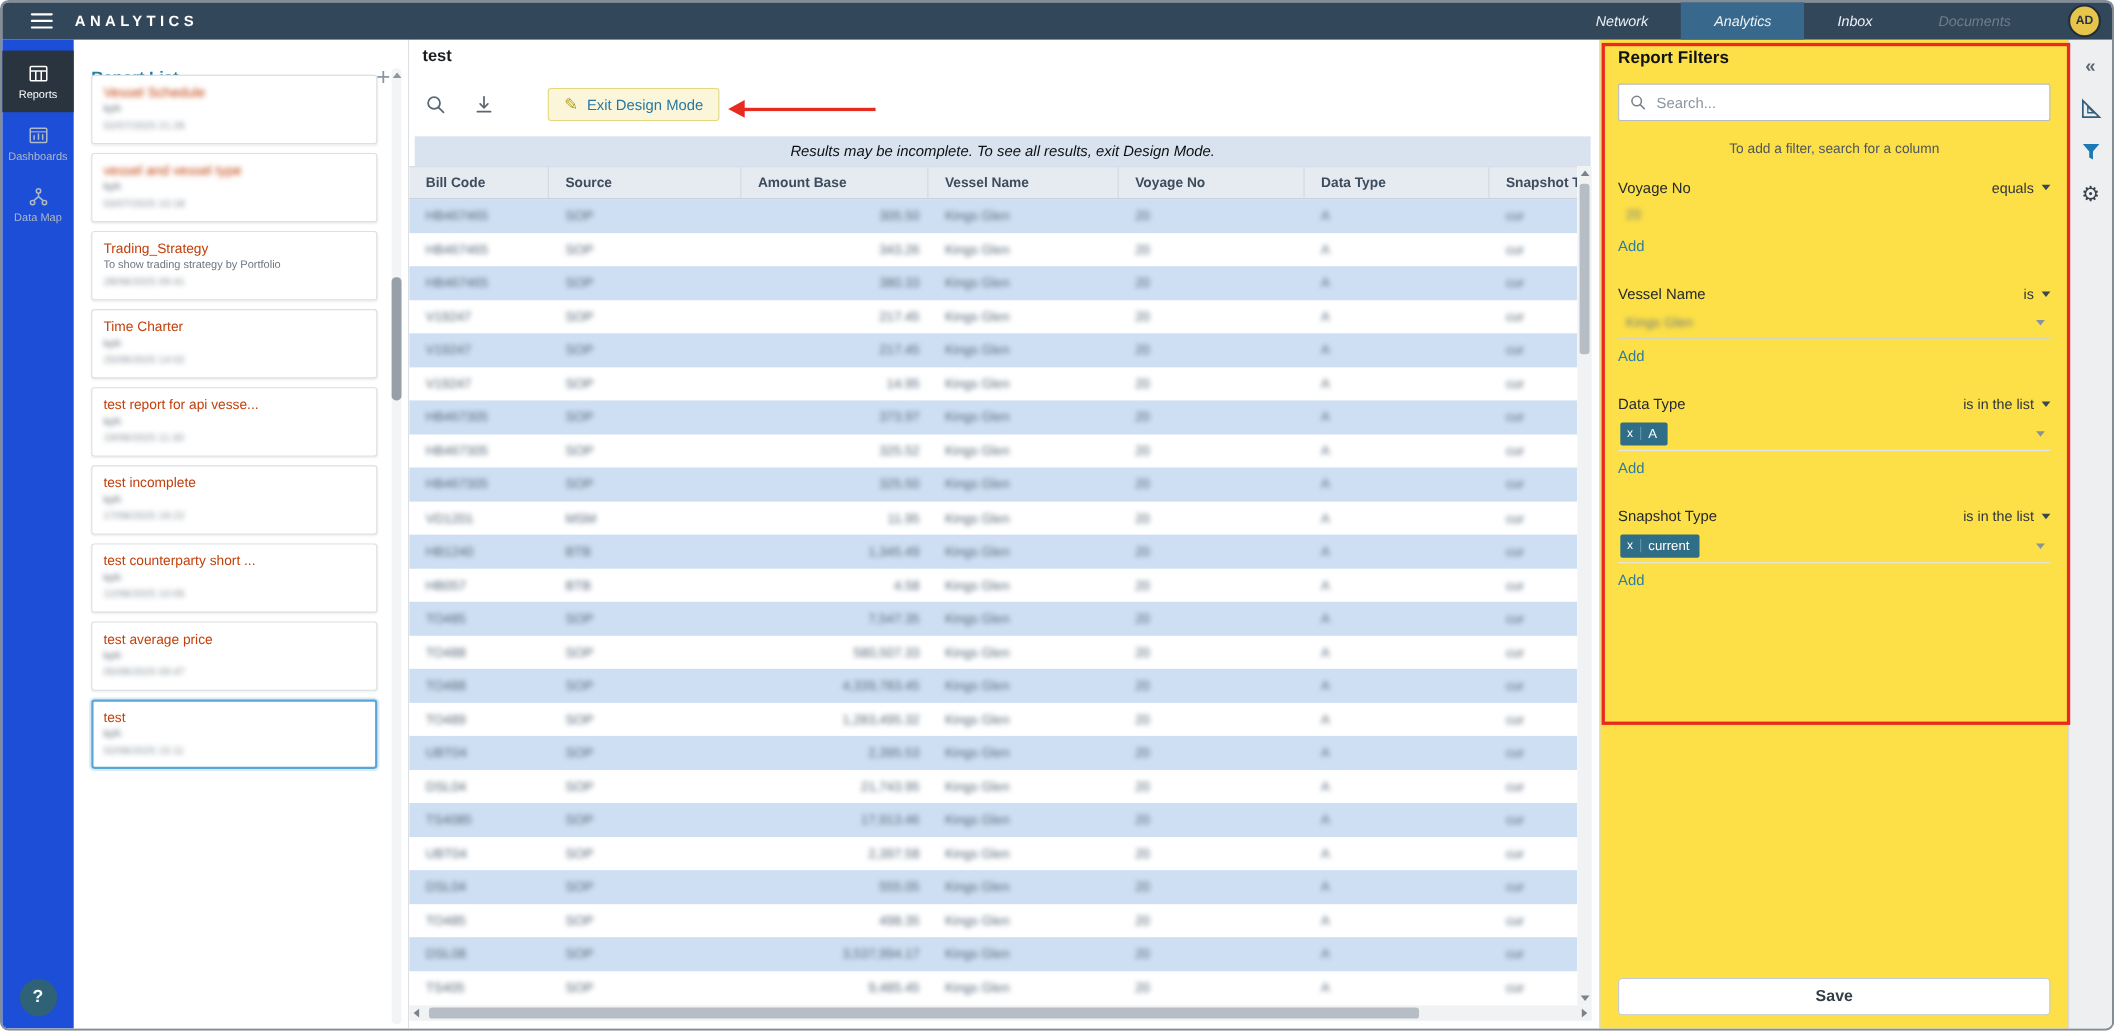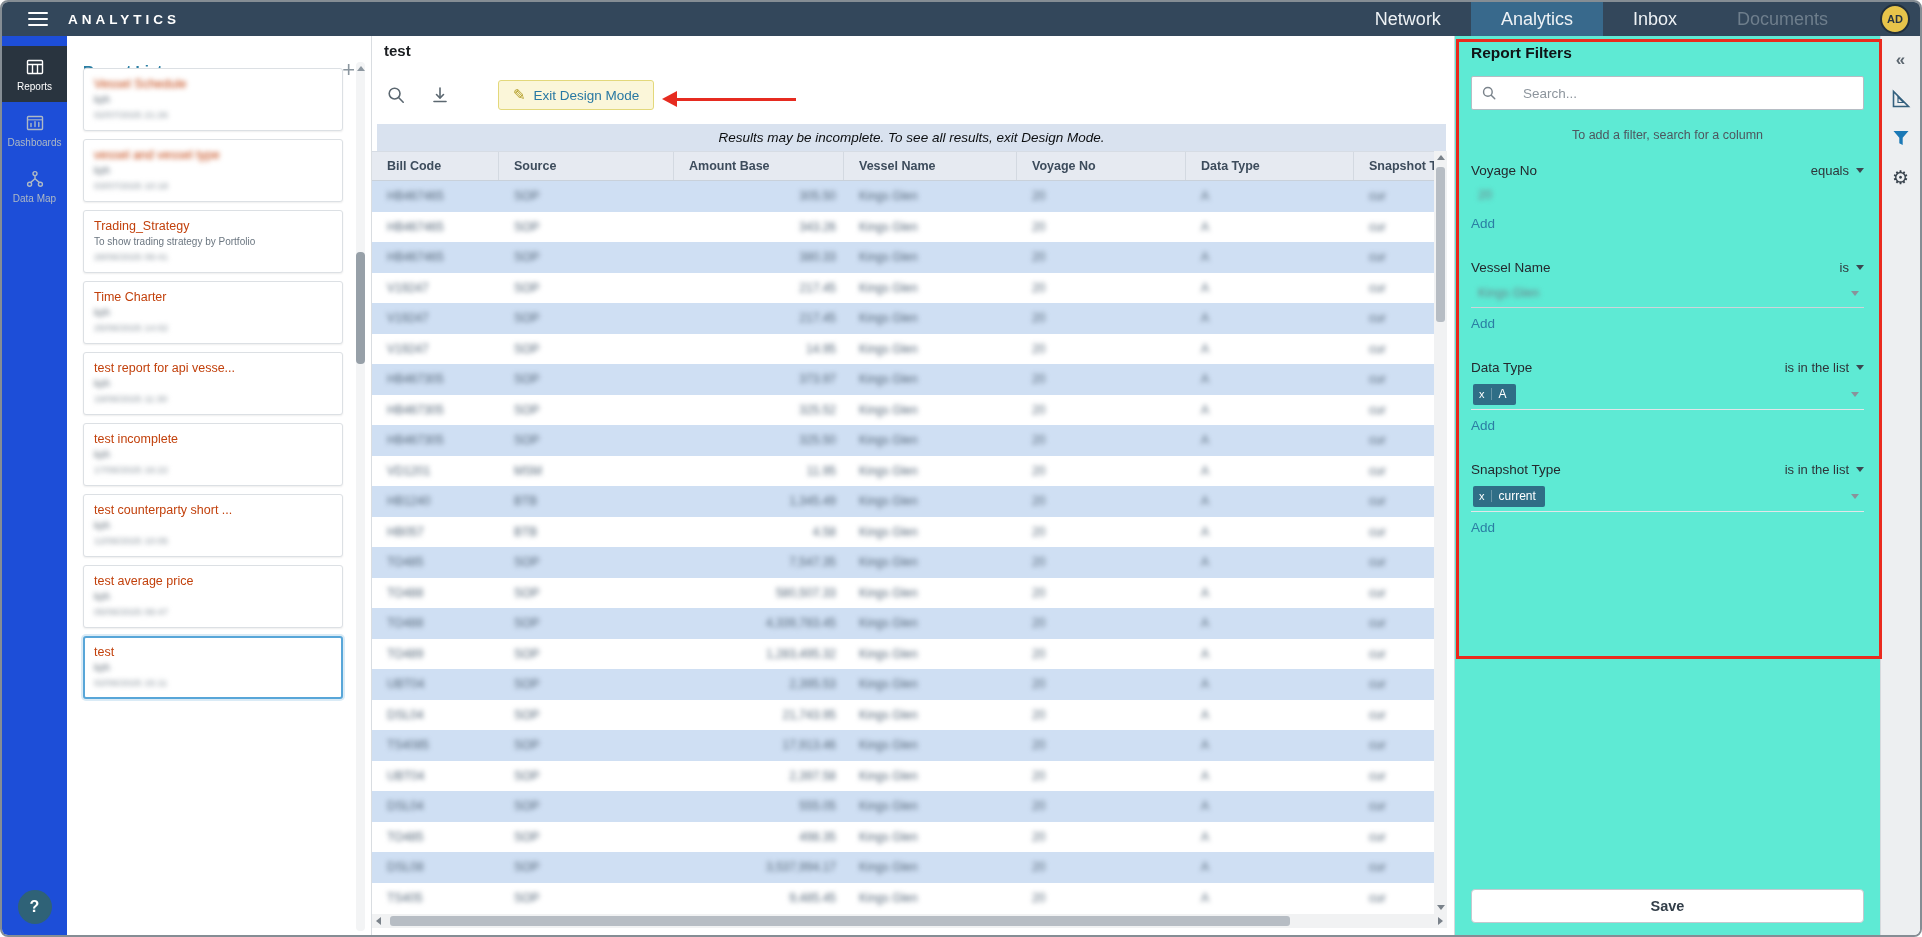--- a/index.html
+++ b/index.html
@@ -5,21 +5,21 @@
   html,body{margin:0;padding:0;background:#fff;font-family:"Liberation Sans",sans-serif;}
   #app{position:relative;width:1922px;height:937px;box-sizing:border-box;border:2px solid #858d94;border-radius:8px;overflow:hidden;background:#fff;}
 
   
   .topbar{position:absolute;left:0;top:0;right:0;height:34px;background:#33475b;display:flex;align-items:center;z-index:5;}
   .hamburger{width:20px;margin-left:26px;display:flex;flex-direction:column;gap:4px;cursor:pointer;}
   .hamburger span{display:block;height:2px;background:#fff;border-radius:1px;}
   .brand{margin-left:20px;color:#fff;font-weight:bold;font-size:13.5px;letter-spacing:4px;}
   .flex-spacer{flex:1;}
   .topnav{display:flex;height:100%;align-items:stretch;}
-  .nav-item{display:flex;align-items:center;padding:0 30px;color:#eef2f5;font-size:18px;cursor:pointer;}
+  .nav-item{display:flex;align-items:center;padding:0 30px;color:#eef2f5;font-size:13px;cursor:pointer;font-style:italic;}
   .nav-item.active{background:#38698c;}
   .nav-item.disabled{color:#6e7e8c;cursor:default;}
   .avatar{width:26px;height:26px;border-radius:50%;background:#e7c44a;border:2px solid #222f3b;color:#273442;
     font-size:11px;font-weight:bold;display:flex;align-items:center;justify-content:center;margin:0 10px 0 22px;cursor:pointer;}
 
   
   .sidebar{position:absolute;left:0;top:34px;bottom:0;width:65px;background:#1d4ed8;z-index:4;}
   #side-items{padding-top:10px;display:flex;flex-direction:column;}
   .side-item{padding:11px 0 9px;text-align:center;color:#aeb9c4;font-size:10px;cursor:pointer;line-height:1.2;}
   .side-item.active{color:#fff;background:#29343f;}
@@ -73,25 +73,25 @@
   .vs-up{top:4px;border-bottom:5px solid #7a828a;}
   .vs-down{bottom:4px;border-top:5px solid #7a828a;}
   .vs-thumb{position:absolute;left:2px;top:16px;width:9px;height:155px;background:#b7bdc4;border-radius:3px;}
   .hscroll{position:absolute;left:0;right:7px;top:878px;height:14px;background:#f1f2f3;}
   .hs-left,.hs-right{position:absolute;top:50%;transform:translateY(-50%);width:0;height:0;border-top:4px solid transparent;border-bottom:4px solid transparent;}
   .hs-left{left:4px;border-right:5px solid #7a828a;}
   .hs-right{right:4px;border-left:5px solid #7a828a;}
   .hs-thumb{position:absolute;left:18px;top:2px;width:900px;height:10px;background:#b7bdc4;border-radius:3px;}
 
   
-  .filters{position:absolute;left:1452px;top:34px;bottom:0;width:426px;background:#5eead4;border-left:1px solid #d5d9dd;box-sizing:border-box;}
+  .filters{position:absolute;left:1452px;top:34px;bottom:0;width:426px;background:#fde047;border-left:1px solid #d5d9dd;box-sizing:border-box;}
   .annotation-box{position:absolute;left:1px;top:3px;width:420px;height:614px;border:3px solid #ea2a1e;z-index:20;pointer-events:none;}
   .f-title{position:absolute;left:16px;top:8px;font-size:15.5px;font-weight:bold;color:#101316;}
   .f-search{position:absolute;left:16px;right:16px;top:40px;height:34px;border:1px solid #b6bdc4;border-radius:2px;
-    display:flex;align-items:center;padding:0 9px;gap:24px;box-sizing:border-box;background:#fff;}
+    display:flex;align-items:center;padding:0 9px;gap:7px;box-sizing:border-box;background:#fff;}
   .f-search input{border:none;outline:none;flex:1;font-size:13.5px;font-family:inherit;color:#333;background:transparent;}
   .f-search input::placeholder{color:#8d959d;}
   .f-hint{position:absolute;left:0;right:0;top:92px;text-align:center;font-size:12.5px;color:#4e565e;}
   #f-groups{position:absolute;top:122px;left:16px;right:16px;}
   .fgroup{margin-bottom:24px;}
   .g-head{display:flex;justify-content:space-between;align-items:center;height:24px;}
   .g-field{font-size:13.5px;color:#24292e;}
   .g-op{display:flex;align-items:center;gap:7px;font-size:13px;color:#2f353a;cursor:pointer;}
   .caret{width:0;height:0;border-left:4.5px solid transparent;border-right:4.5px solid transparent;border-top:5.5px solid #3c464f;}
   .caret.gray{border-top-color:#8a929a;}

